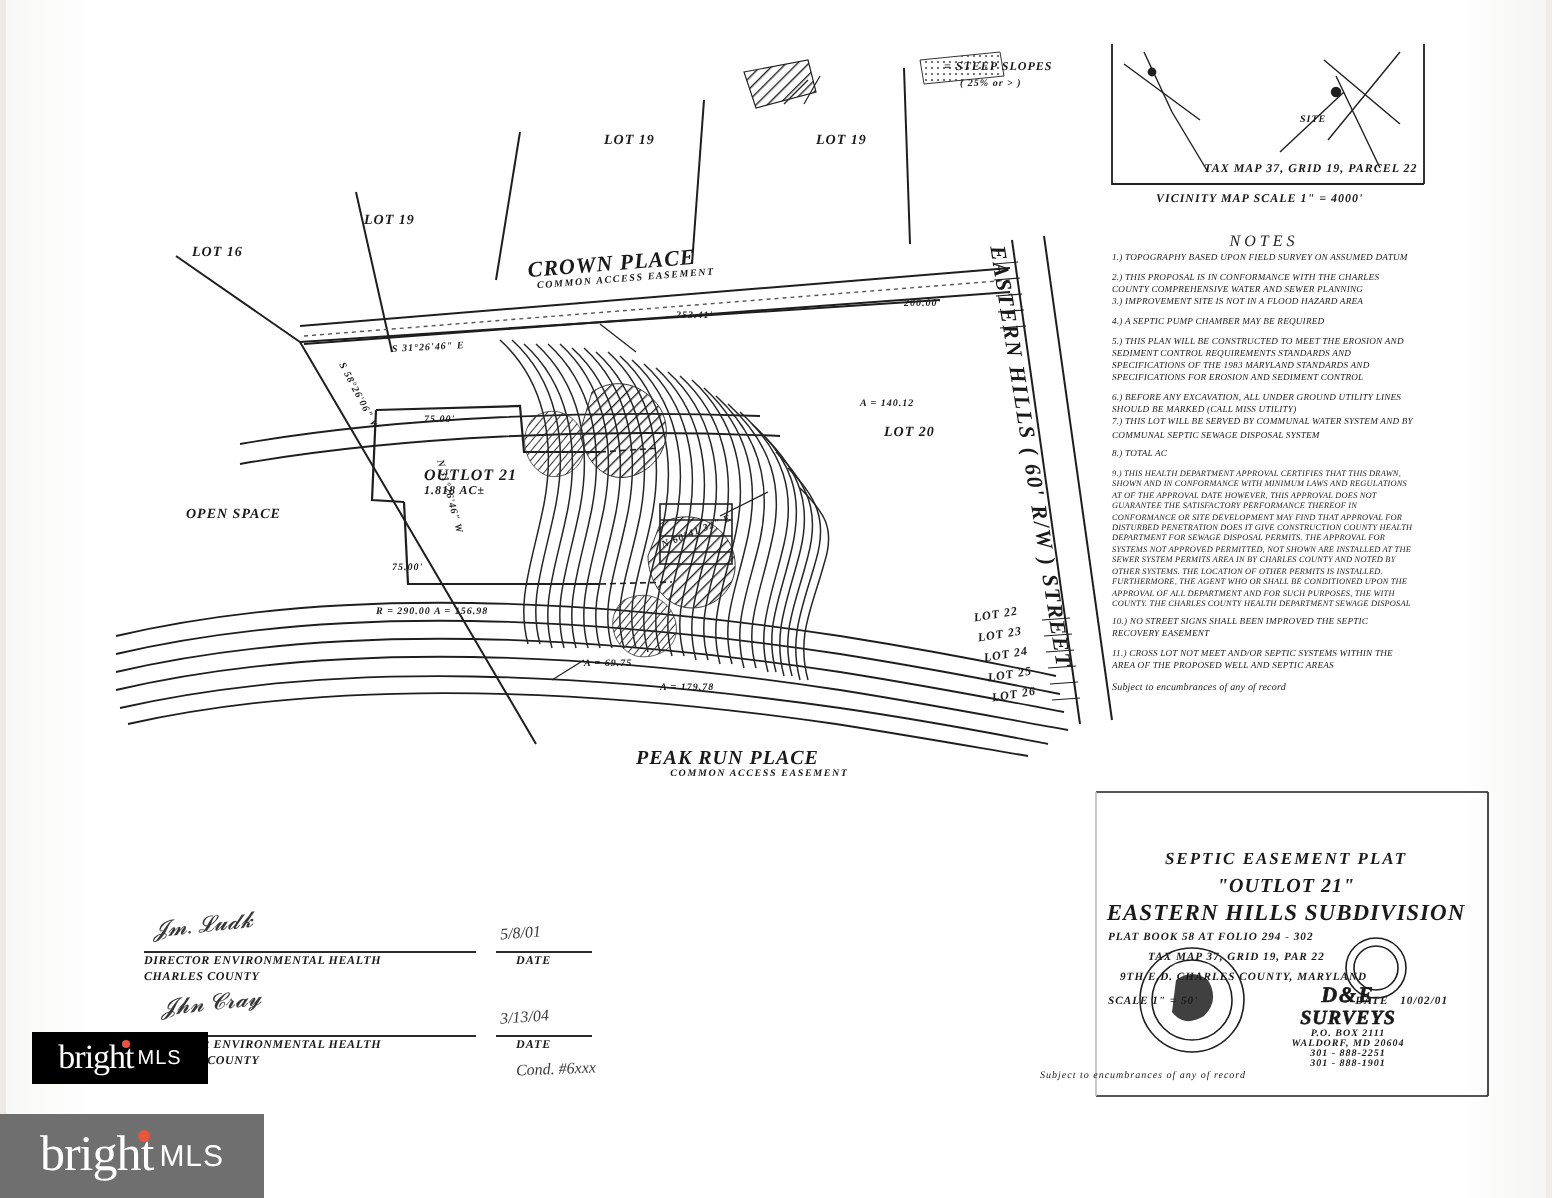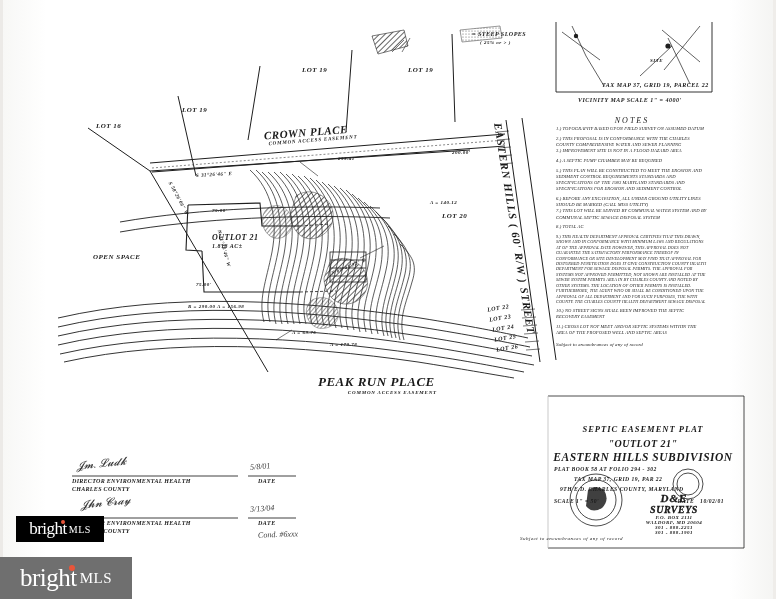--- a/index.html
+++ b/index.html
@@ -12,21 +12,21 @@
       linear-gradient(90deg,#f7f7f5 0%,#ffffff 6%,#ffffff 94%,#f4f4f2 100%);}
   .scanedge{position:absolute;top:0;bottom:0;width:3px;background:#eceae7;}
 
   .lbl{position:absolute;white-space:nowrap;color:#1a1a1a;
        font-family:"Liberation Serif", serif;font-style:italic;font-weight:700;
        letter-spacing:.5px;}
   .tiny{font-size:5px;}
   .xs{font-size:6px;}
   .sm{font-size:7px;}
   .lg{font-size:11px;}
-  .xl{font-size:13px;}
+  .xl{font-size:10px;}
 
   svg{position:absolute;top:0;left:0;overflow:visible;}
 
   
   #notes{position:absolute;left:556px;top:118px;width:152px;}
   #notes .nt{font-family:"Liberation Serif",serif;font-style:italic;font-weight:400;
      font-size:4.6px;line-height:6.2px;color:#222;letter-spacing:.1px;}
   #notes .ntitle{font-size:8px;text-align:center;letter-spacing:2px;margin-bottom:2px;}
   #notes .grp{margin-bottom:3.5px;}
 
@@ -35,21 +35,21 @@
   #titleblock .t1{font-size:8.5px;letter-spacing:1px;}
   #titleblock .t2{font-size:10px;margin-top:4px;}
   #titleblock .t3{font-size:11.5px;margin-top:2px;}
   #titleblock .t4{font-size:5.6px;text-align:left;line-height:7.2px;margin-top:3px;padding-left:6px;}
   .sigscript{position:absolute;font-family:"Liberation Serif",serif;font-style:italic;
      color:#141414;font-size:11px;transform:rotate(-6deg);opacity:.85;}
 
   
   .wm{position:absolute;display:flex;align-items:center;justify-content:center;}
   .wm .b{font-family:"Liberation Serif",serif;font-weight:400;color:#fff;letter-spacing:-.5px;}
-  .wm .m{font-family:Liberation Serif, serif;color:#fff;letter-spacing:.5px;}
+  .wm .m{font-family:Liberation Sans, sans-serif;color:#fff;letter-spacing:.5px;}
   .dot{display:inline-block;border-radius:50%;}
 </style>
 </head>
 <body>
 
 <div id="page">
   <div class="paper"></div>
   <div class="scanedge" style="left:0;"></div>
   <div class="scanedge" style="right:0;background:#efedea;"></div>
 

